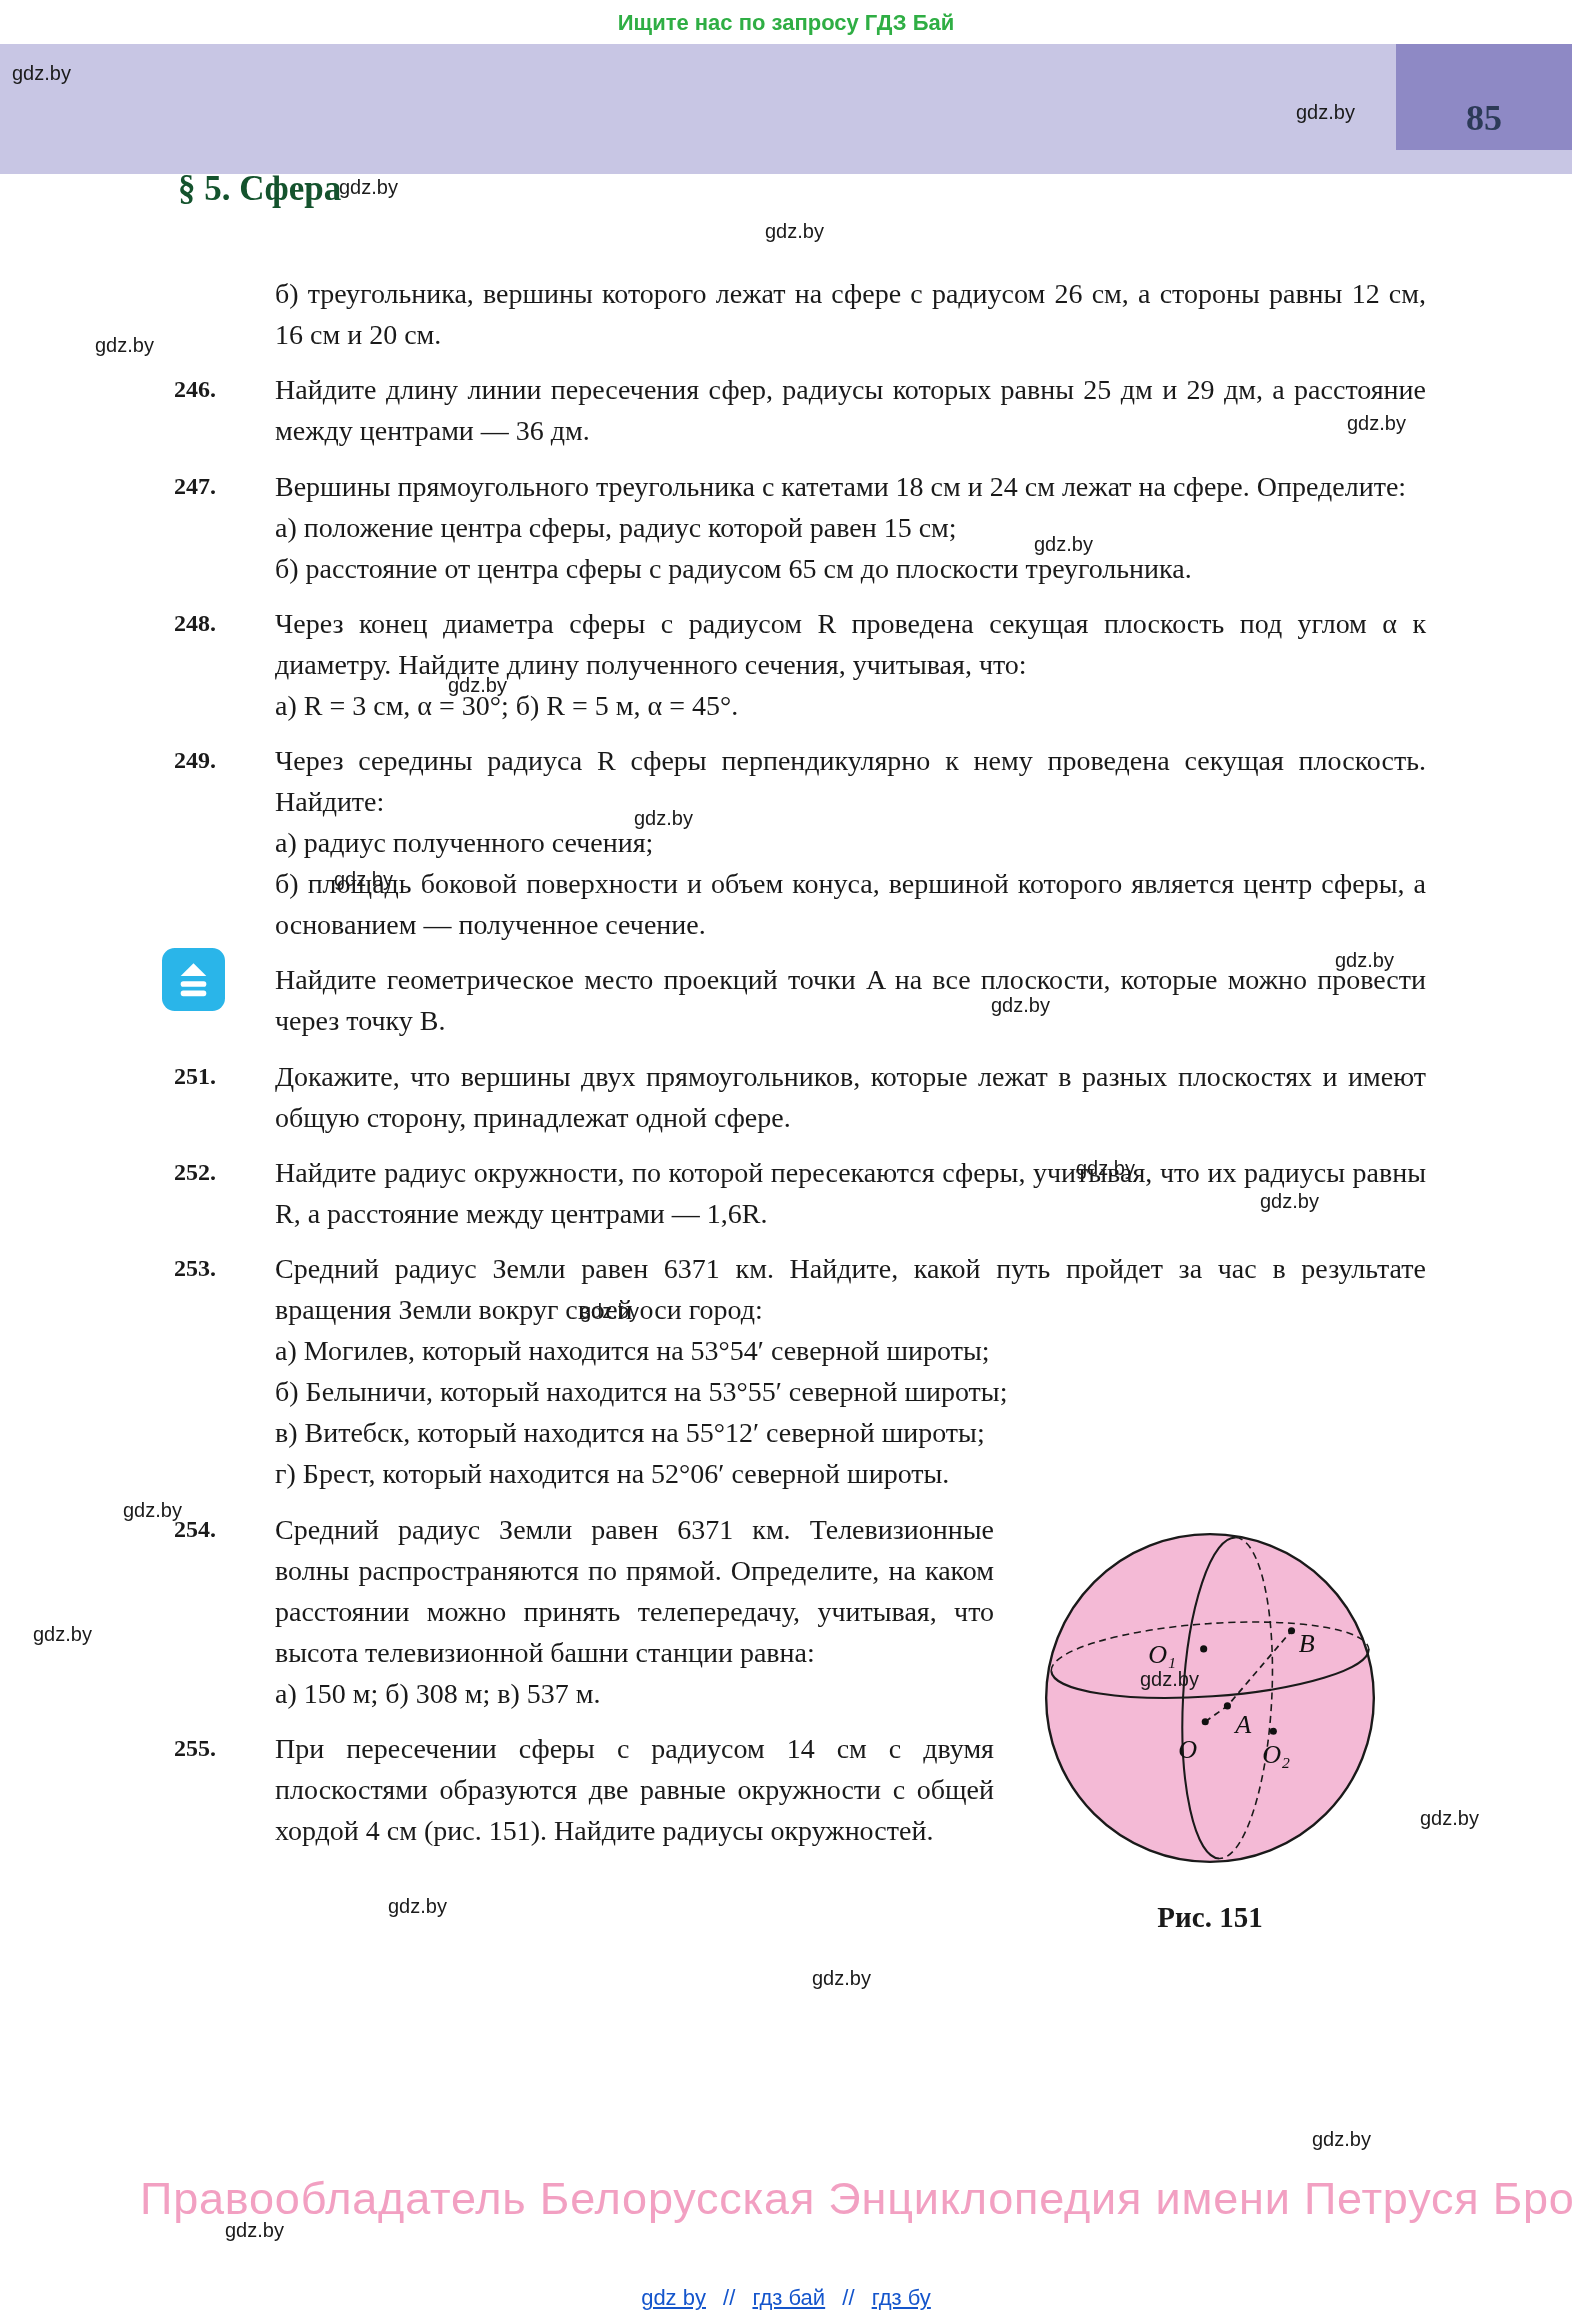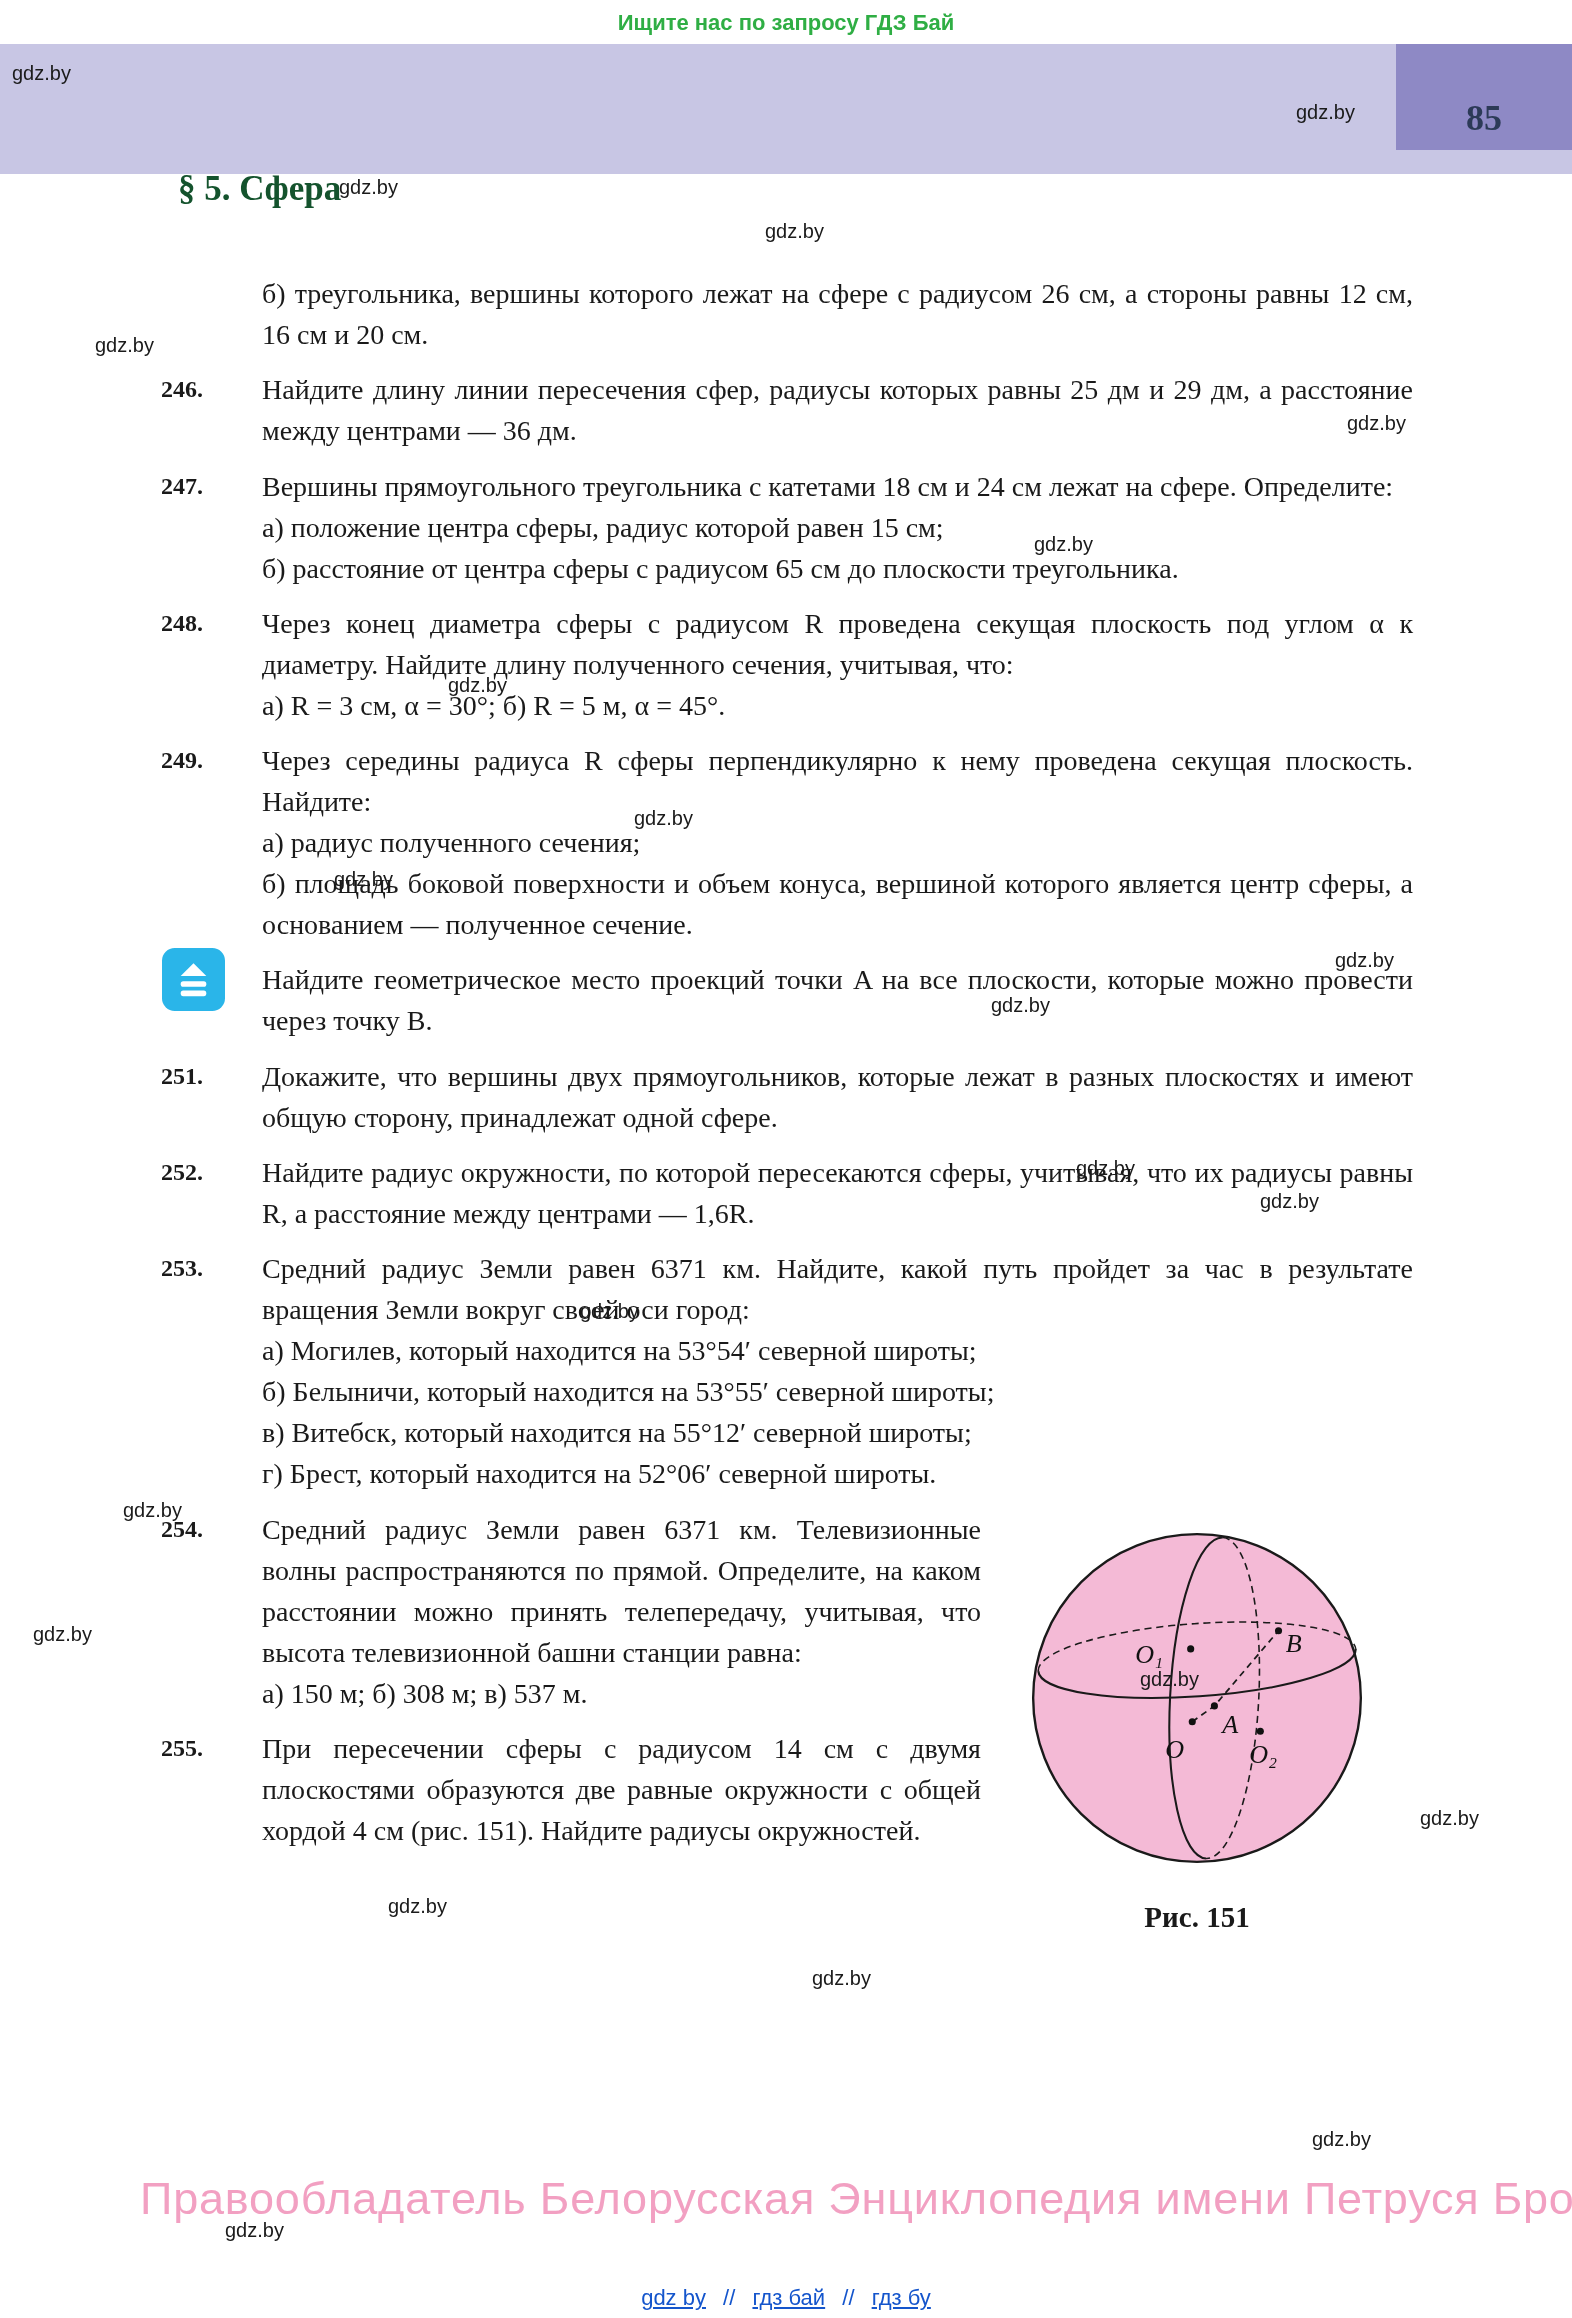--- a/index.html
+++ b/index.html
@@ -12,21 +12,21 @@
     font-family:"Liberation Sans", sans-serif; font-size:22px; font-weight:bold; color:#2fae44; }
 
   
   .header-band { position:absolute; top:44px; left:0; width:100%; height:130px; background:#c8c6e4; }
   .header-title { position:absolute; left:178px; top:125px; font-size:35px; font-weight:bold; color:#14532d; }
   .page-box { position:absolute; right:0; top:0; width:176px; height:106px; background:#8e89c5;
     display:flex; align-items:flex-end; justify-content:center; padding-bottom:11px; }
   .page-num { font-size:36px; font-weight:bold; color:#2c3a57; }
 
   
-  .content { position:absolute; left:161px; top:273px; width:1252px; }
+  .content { position:absolute; left:174px; top:273px; width:1252px; }
   .problem { display:flex; margin-bottom:14.3px; }
   .num { width:101px; flex:none; font-size:24px; font-weight:bold; line-height:41px; }
   .pbody { flex:1; font-size:28px; line-height:41px; }
   .pbody p { text-align:justify; }
 
   .fig-row { display:flex; align-items:flex-start; }
   .fig-left { width:820px; flex:none; }
   .fig-right { flex:1; display:flex; flex-direction:column; align-items:center; padding-top:3.2px; }
   .fig-caption { margin-top:17.4px; font-size:29px; font-weight:bold; color:#1a1a1a; }
 

